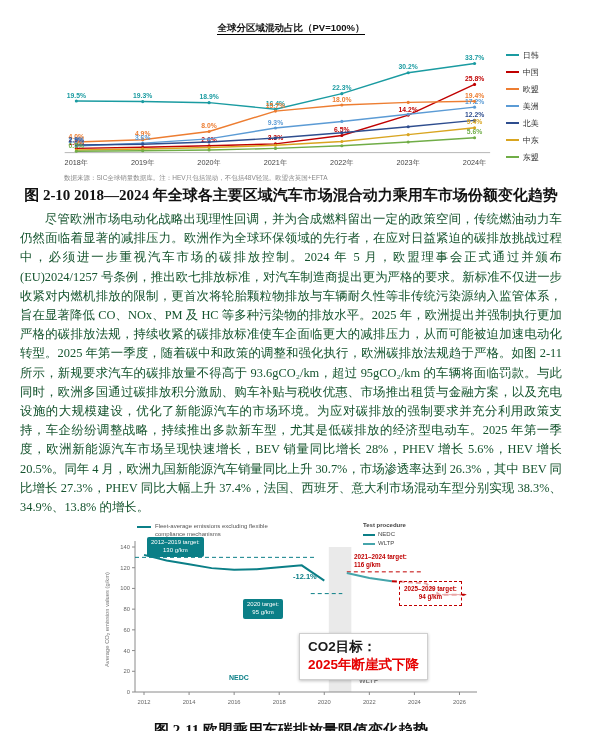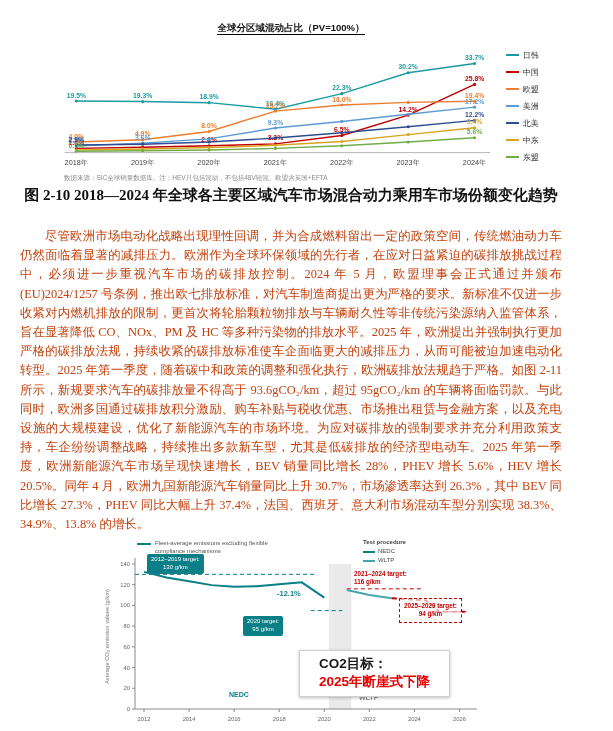--- a/index.html
+++ b/index.html
@@ -11,51 +11,51 @@
   .c1-title span{border-bottom:1px solid #000;padding-bottom:1px}
 
   .c1-wrap{display:flex;align-items:center;justify-content:center}
   .c1-legend{display:flex;flex-direction:column;justify-content:flex-start;gap:6px;width:58px;font-size:8px;color:#333;font-family:"Liberation Sans",sans-serif}
   .lg1-item{display:flex;align-items:center;gap:4px}
   .lg1-swatch{width:13px;height:2px;display:inline-block;flex:none}
 
   .source{font-size:6.5px;color:#888;margin:0 0 3px 44px;font-family:"Liberation Sans",sans-serif}
   .caption{text-align:center;font-weight:bold;font-size:15px;margin:2px 0 4px}
 
-  .bodytext{font-size:12.4px;line-height:19.2px;text-align:justify;text-indent:2em;margin-top:22px;color:#c2410c}
+  .bodytext{font-size:12.4px;line-height:19.2px;text-align:justify;text-indent:2em;margin-top:5px;color:#14532d}
 
   .c2-wrap{position:relative;width:380px;height:192px;margin:10px auto 2px;font-family:"Liberation Sans",sans-serif}
   .c2-wrap svg{position:absolute;left:0;top:0}
 
   svg text{font-family:"Liberation Sans",sans-serif}
   .ax1{font-size:7.5px;fill:#444}
   .dl1{font-size:7px;font-weight:bold}
   .ax2{font-size:5.8px;fill:#666}
   .ax2lab{font-size:5.8px;fill:#777}
 
   .badge{position:absolute;background:#0b7f87;color:#fff;font-size:6px;line-height:1.3;padding:2px 4px;border-radius:2px;text-align:center;white-space:nowrap}
   .badge span{display:block}
   .badge.t1{left:46px;top:10px}
   .badge.t2{left:142px;top:72px}
-  .droppct{position:absolute;left:176px;top:45px;color:#0b7f87;font-weight:bold;font-size:7.5px}
+  .droppct{position:absolute;left:192px;top:45px;color:#0b7f87;font-weight:bold;font-size:7.5px}
   .redtext{position:absolute;left:253px;top:26px;color:#c00000;font-size:6.3px;font-weight:bold;line-height:1.3;text-align:left;white-space:nowrap}
   .redtext span{display:block}
   .redbox{position:absolute;left:298px;top:54px;border:1.5px dashed #c00000;color:#c00000;font-size:6.3px;font-weight:bold;padding:3px 4px;line-height:1.3;text-align:center;background:rgba(255,255,255,.65);white-space:nowrap}
   .redbox span{display:block}
   .fleet-legend{position:absolute;left:36px;top:-4px;width:138px;font-size:6px;color:#555;line-height:1.25;display:flex;gap:4px;align-items:flex-start}
   .fleet-line{width:14px;height:2px;background:#0b7f87;margin-top:3px;flex:none}
   .testproc{position:absolute;left:262px;top:-6px;font-size:6px;color:#444;line-height:1.5}
   .tp-title{font-weight:bold}
   .tp-row{display:flex;align-items:center;gap:3px}
   .tp-line{width:12px;height:2px;display:inline-block}
   .tp-line.nedc{background:#0b7f87}
   .tp-line.wltp{background:#45a5ab}
   .nedc-lab{position:absolute;left:128px;top:147px;color:#0b7f87;font-weight:bold;font-size:7px}
   .wltp-lab{position:absolute;left:258px;top:150px;color:#8a8a8a;font-weight:bold;font-size:7px}
-  .co2-overlay{position:absolute;left:198px;top:106px;background:#fff;border:1px solid #cfcfcf;box-shadow:0 1px 3px rgba(0,0,0,.25);padding:4px 19px;font-size:13.5px;font-weight:bold;line-height:1.35;z-index:3;white-space:nowrap}
+  .co2-overlay{position:absolute;left:198px;top:106px;background:#fff;border:1px solid #cfcfcf;box-shadow:0 1px 3px rgba(0,0,0,.25);padding:4px 8px;font-size:13.5px;font-weight:bold;line-height:1.35;z-index:3;white-space:nowrap}
   .co2-l1{display:block;color:#1a1a1a}
   .co2-l2{display:block;color:#e60000}
 </style>
 </head>
 <body>
 
 <div class="page">
 
   <div class="c1-title"><span>全球分区域混动占比（PV=100%）</span></div>
 

